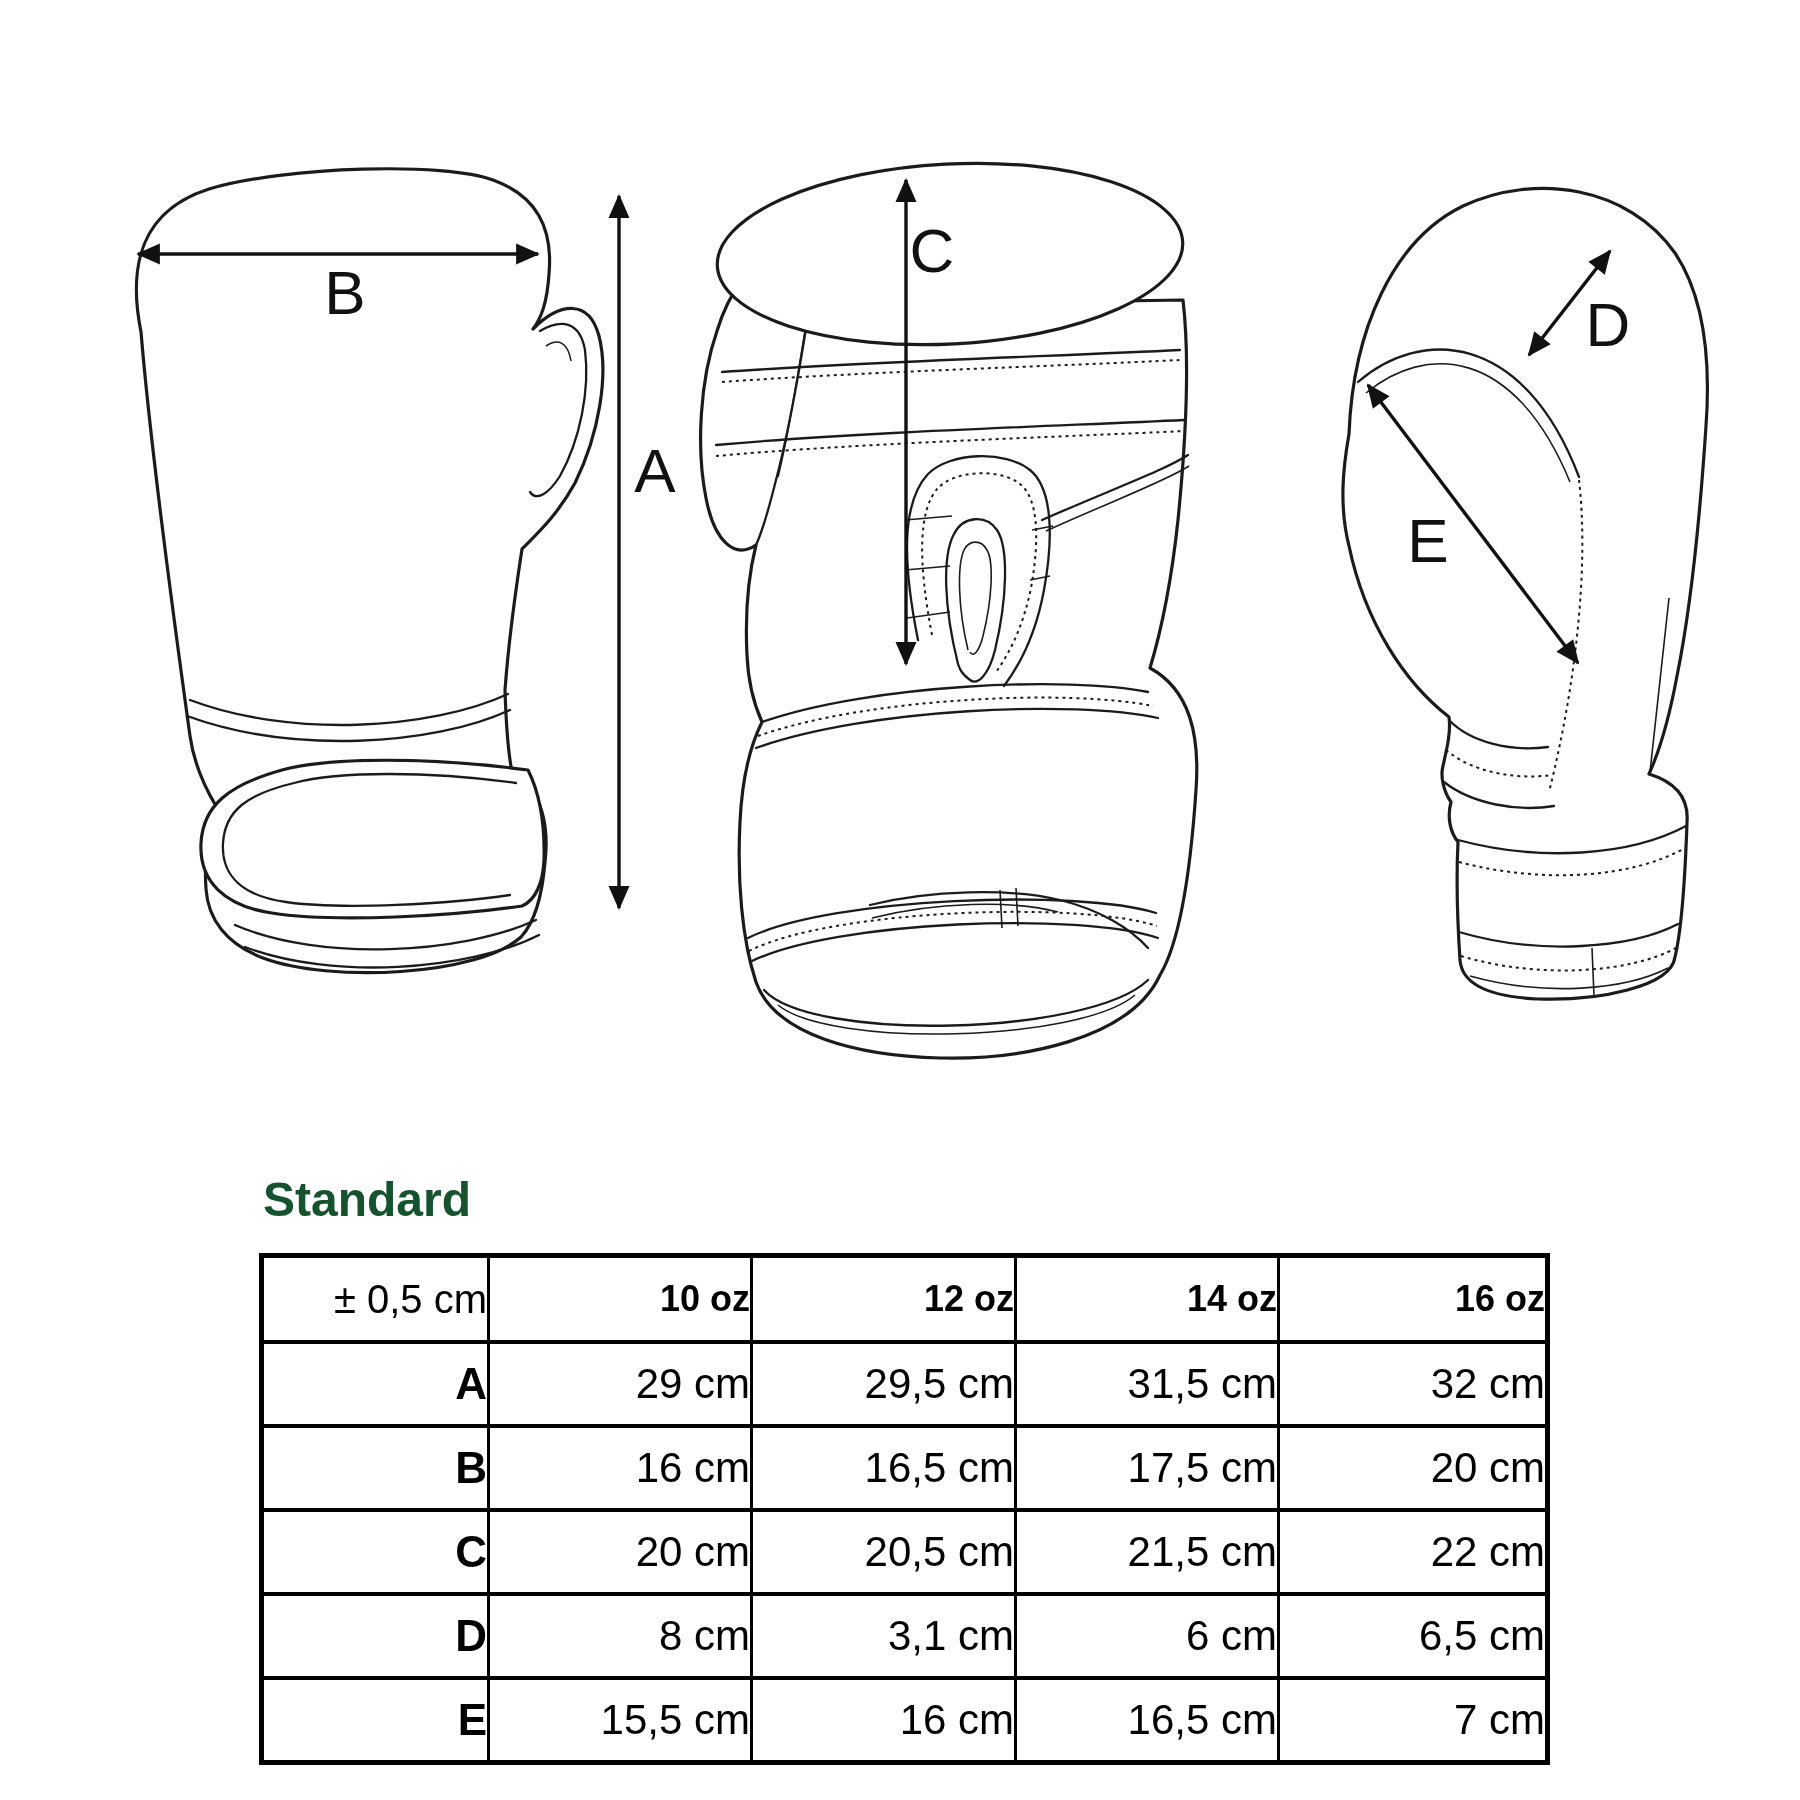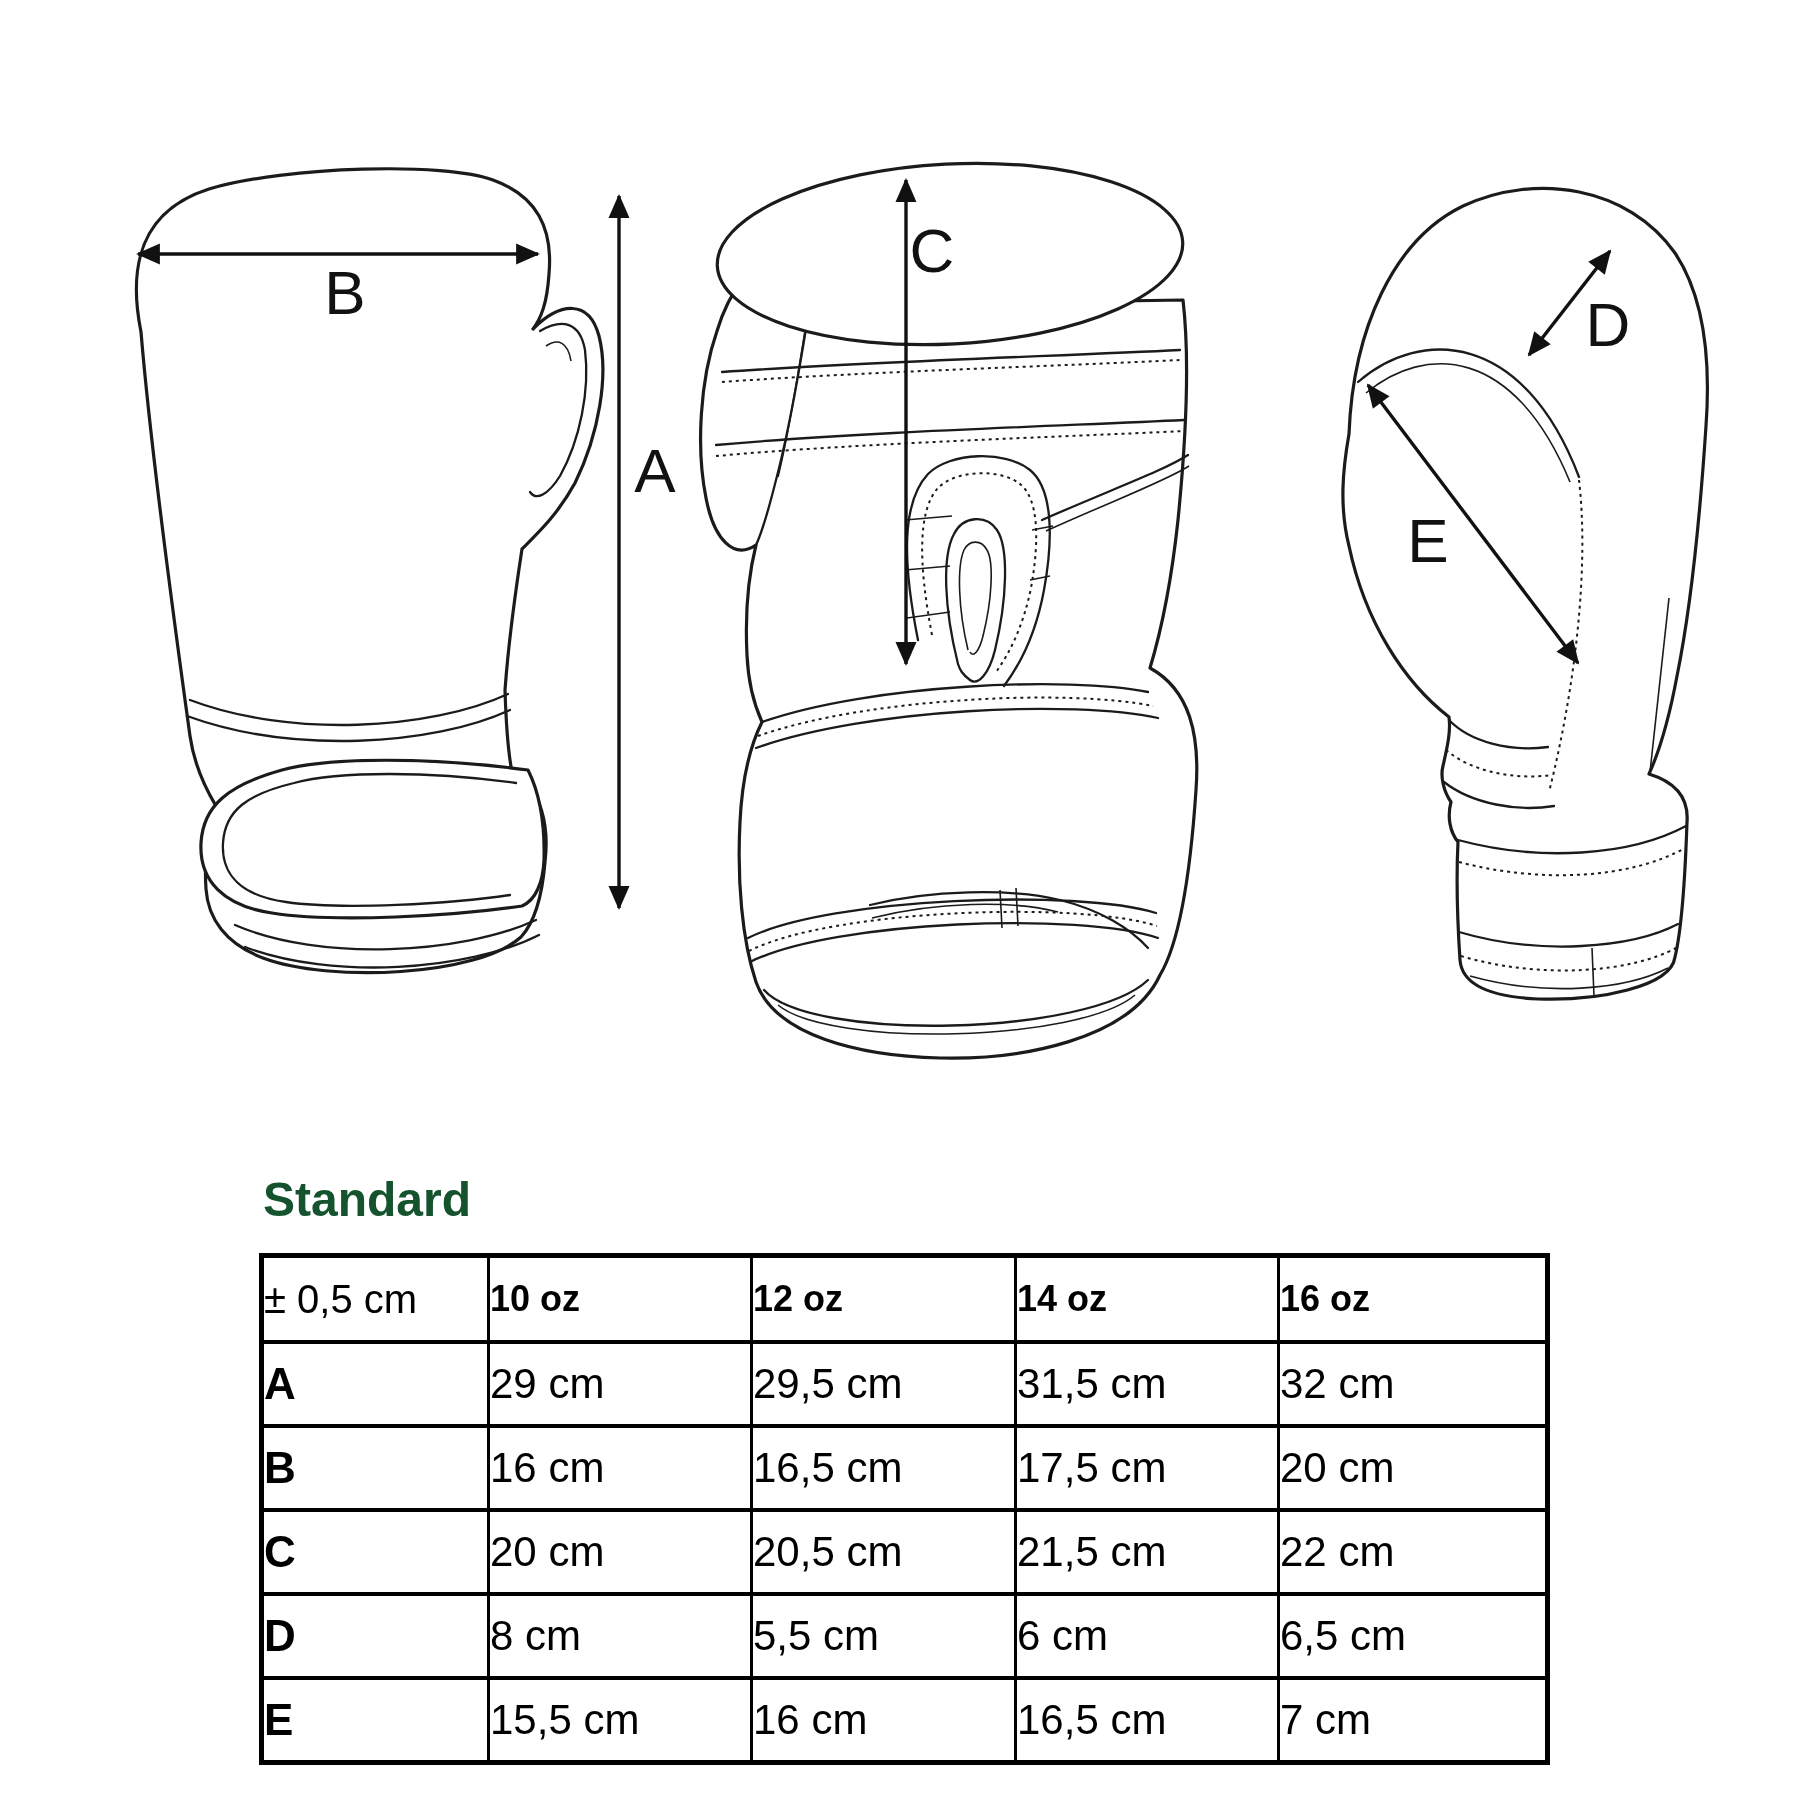--- a/index.html
+++ b/index.html
@@ -17,21 +17,21 @@
   .stitch{fill:none;stroke:#1b1b1b;stroke-width:2;stroke-dasharray:3 4;}
   .thin{fill:none;stroke:#1b1b1b;stroke-width:1.6;}
   .dim{stroke:#111111;stroke-width:3.4;fill:none;}
   .dimlabel{font-family:"Liberation Sans",sans-serif;font-size:62px;fill:#111111;}
 
   
   .table-wrap{position:absolute;left:259px;top:1172px;width:1292px;}
   .table-title{font-size:48px;font-weight:bold;color:#14532d;margin:0 0 26px 4px;}
   table.sizes{border-collapse:collapse;table-layout:fixed;width:1288px;border:5px solid #000;background:#fff;}
   table.sizes th,table.sizes td{
-    text-align:left;vertical-align:middle;color:#000;padding:0;
+    text-align:right;vertical-align:middle;color:#000;padding:0;
     border:3px solid #000;border-top-width:4px;border-bottom-width:4px;
   }
   thead th{height:82px;font-size:36px;font-weight:bold;}
   thead th.tol{font-size:40px;font-weight:normal;}
   tbody th{font-size:44px;font-weight:bold;}
   tbody td{height:80px;font-size:42px;font-weight:normal;}
 </style>
 </head>
 <body>
 
@@ -221,21 +221,21 @@
       <tr>
         <th>C</th>
         <td>20 cm</td>
         <td>20,5 cm</td>
         <td>21,5 cm</td>
         <td>22 cm</td>
       </tr>
       <tr>
         <th>D</th>
         <td>8 cm</td>
-        <td>5,5 cm</td>
+        <td>3,1 cm</td>
         <td>6 cm</td>
         <td>6,5 cm</td>
       </tr>
       <tr>
         <th>E</th>
         <td>15,5 cm</td>
         <td>16 cm</td>
         <td>16,5 cm</td>
         <td>7 cm</td>
       </tr>

